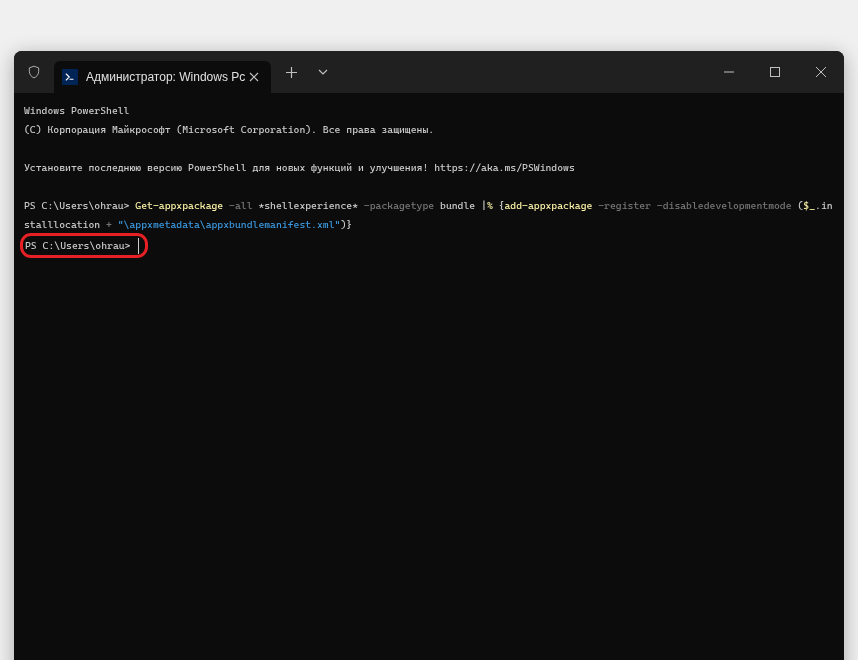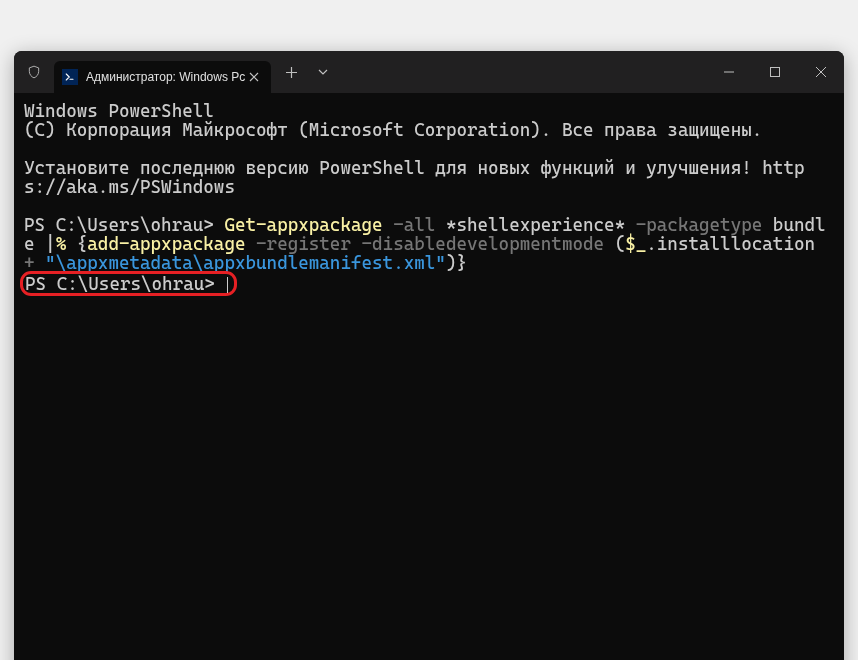--- a/index.html
+++ b/index.html
@@ -115,21 +115,21 @@
       height: 42px;
       display: flex;
       align-items: center;
       justify-content: center;
       color: #c0c0c0;
       cursor: pointer;
     }
     .terminal {
       padding: 8px 10px;
       font-family: 'Cascadia Mono', 'Consolas', monospace;
-      font-size: 18px;
+      font-size: 10px;
       line-height: 19px;
       color: #cccccc;
       white-space: pre-wrap;
       word-break: break-all;
     }
     .prompt-text {
       color: #cccccc;
     }
     .cmd-yellow {
       color: #f9f1a5;

